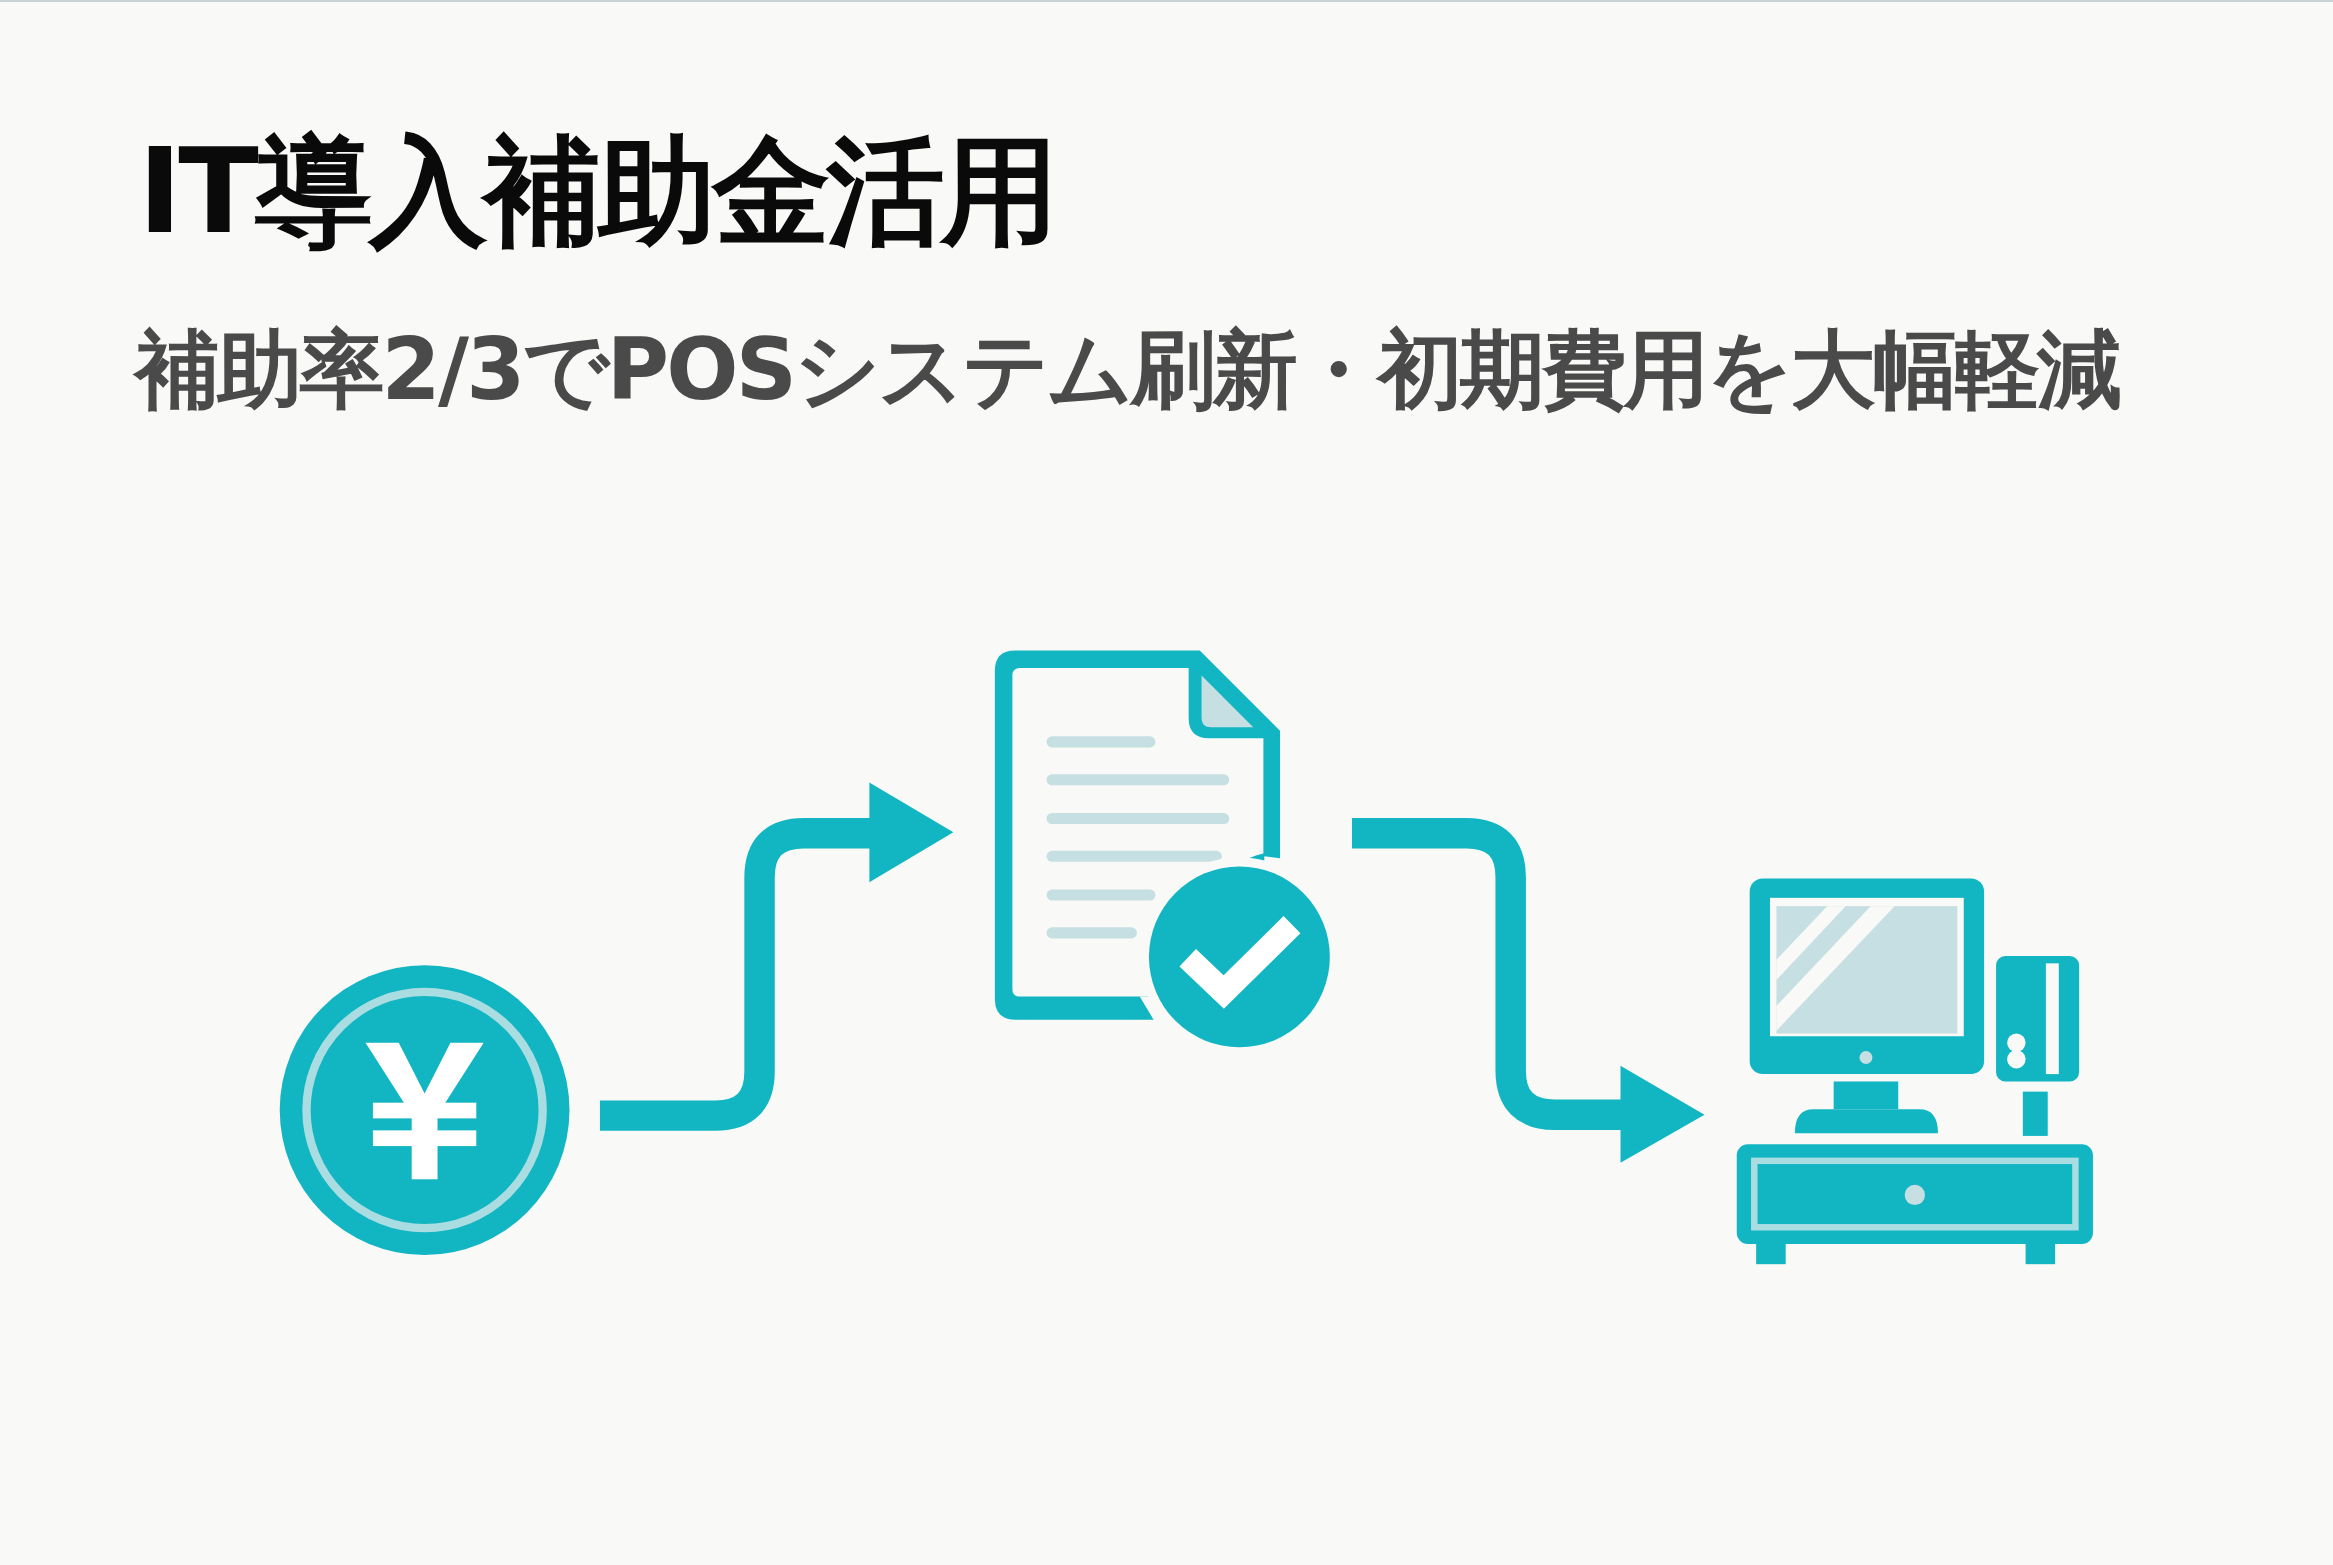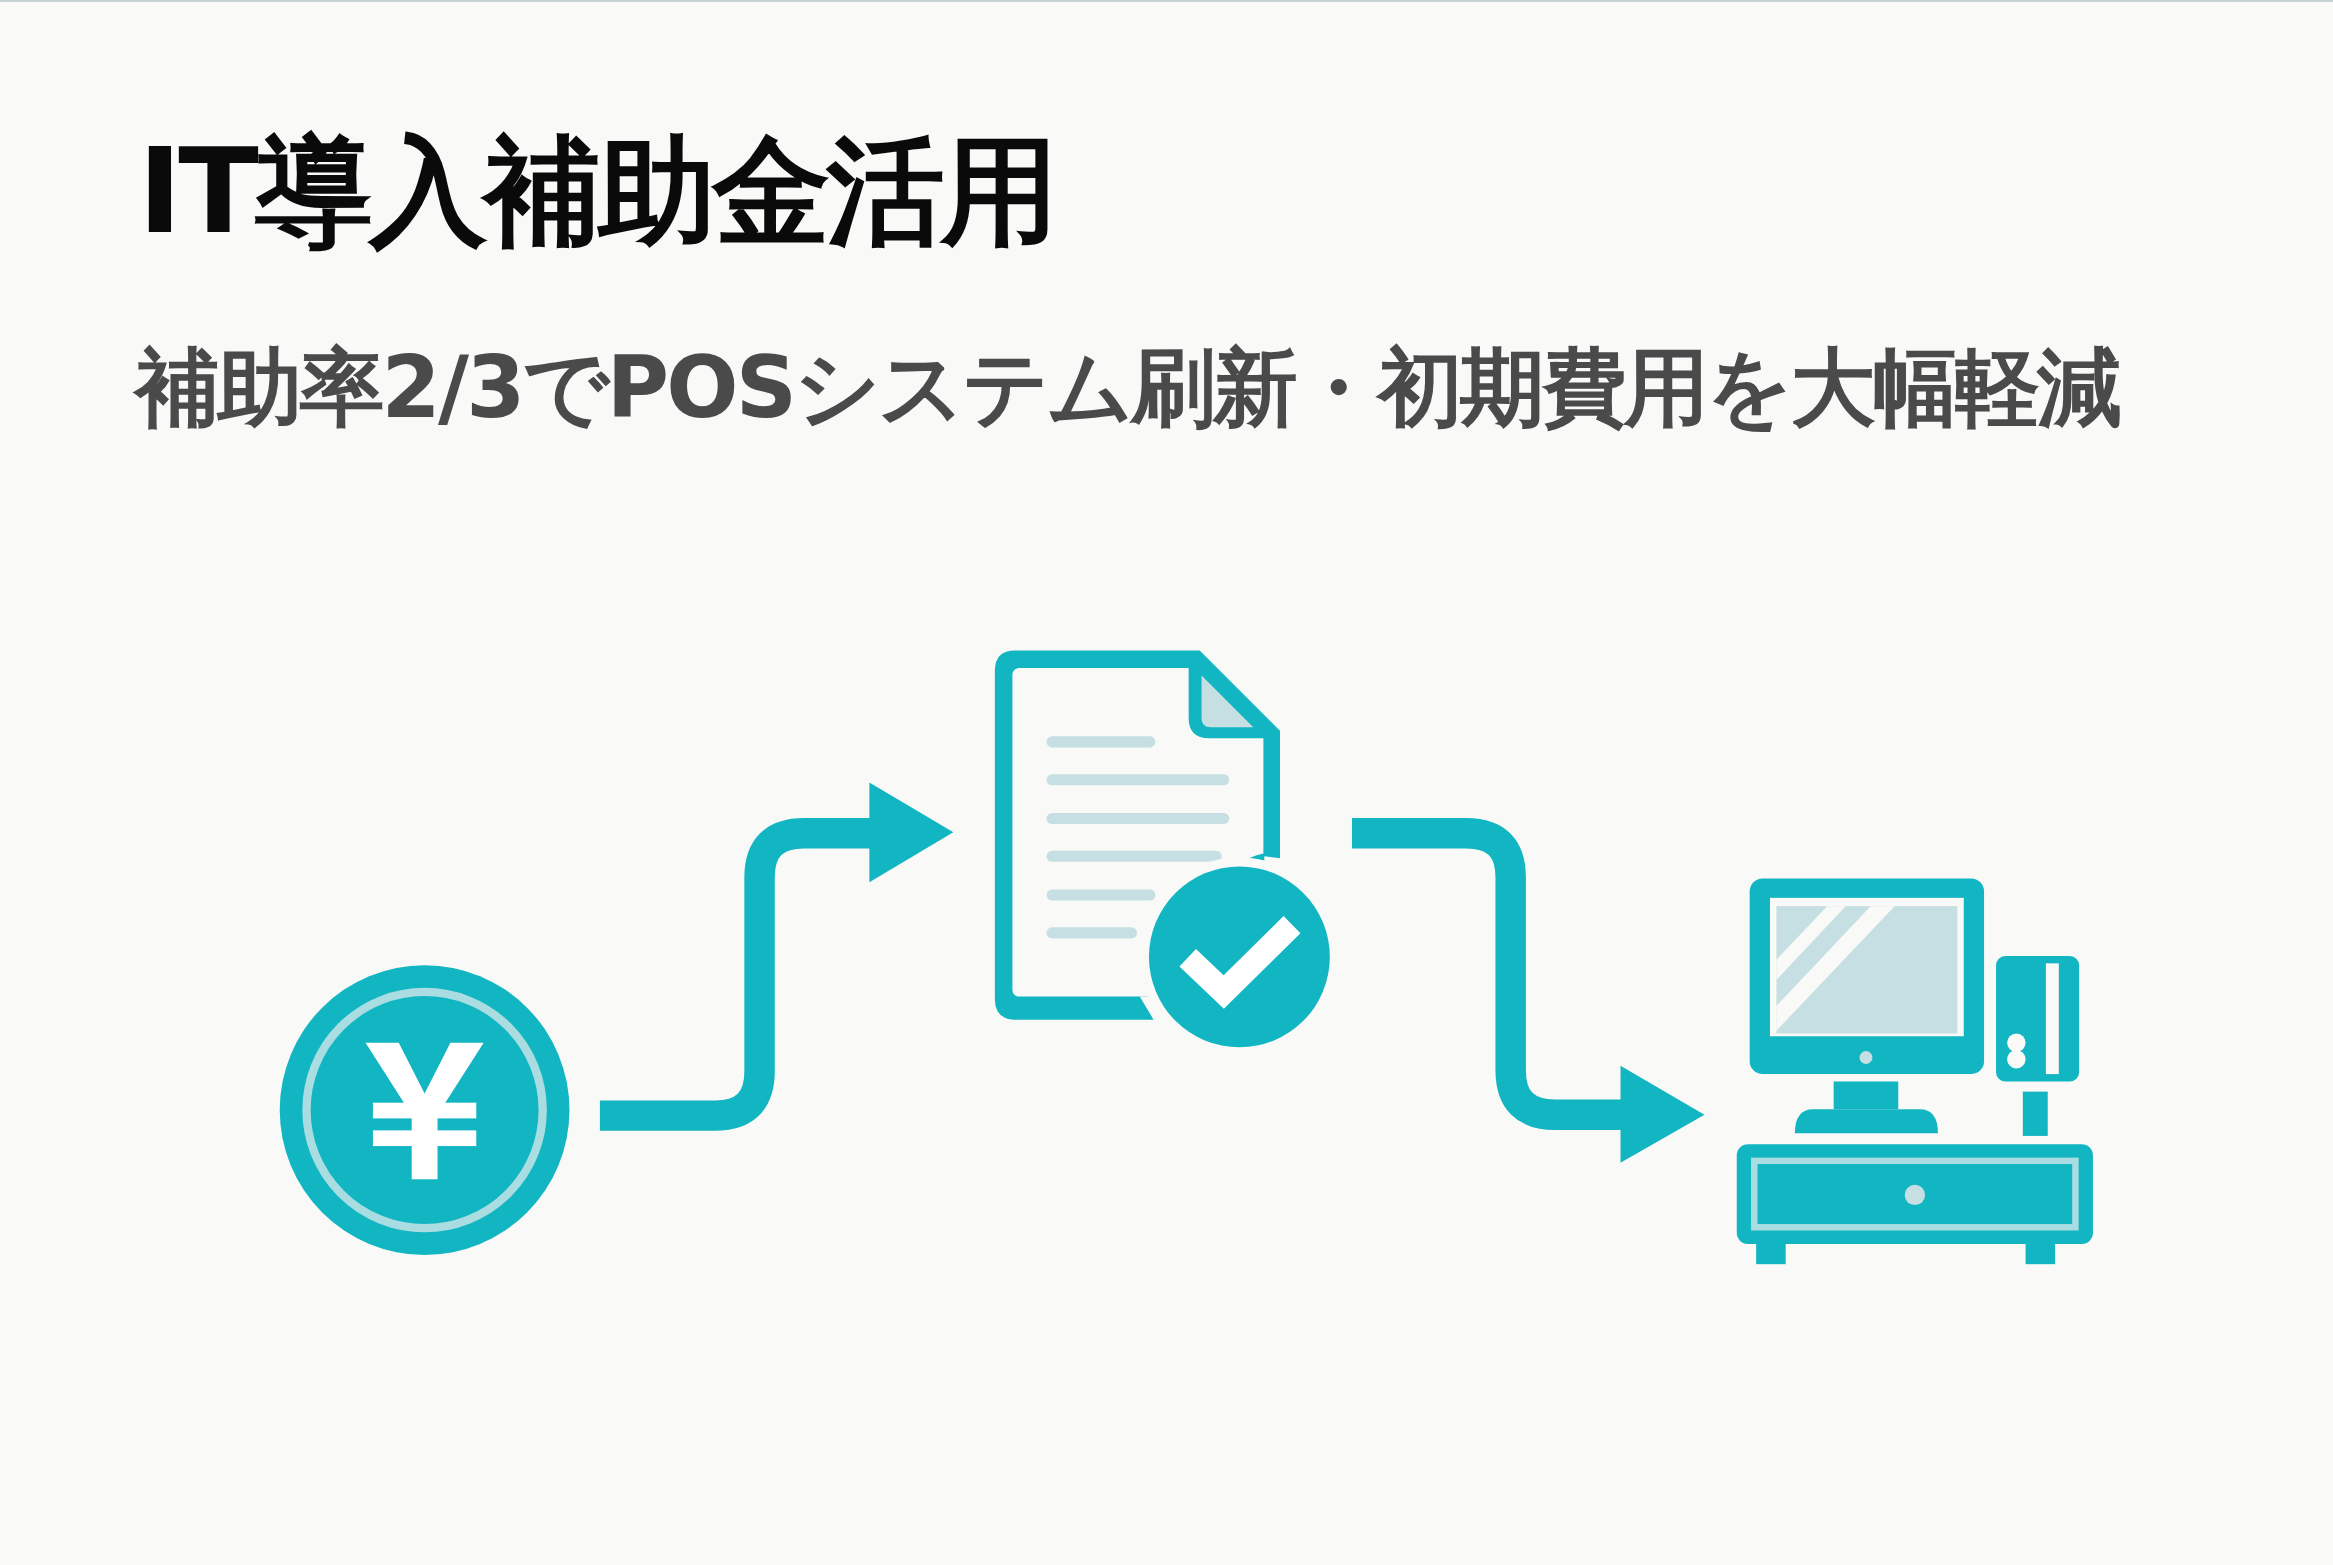--- a/index.html
+++ b/index.html
@@ -1,18 +1,18 @@
 <!DOCTYPE html>
 <html style="font-size:14.8px"><head>
 <meta charset="utf-8">
 <style>
   html,body{margin:0;padding:0;}
   body{width:2333px;height:1565px;background:#f9f9f7;position:relative;overflow:hidden;font-family:"DejaVu Sans","Liberation Sans",sans-serif;}
   .title{position:absolute;left:138px;top:127px;font-size:118px;font-weight:bold;color:#0a0a0a;letter-spacing:-3.7px;white-space:nowrap;line-height:1.1;text-align:right;}
-  .subtitle{position:absolute;left:135px;top:341px;font-size:85px;font-weight:bold;color:#4a4a4a;letter-spacing:-2.8px;white-space:nowrap;line-height:1.1;}
+  .subtitle{position:absolute;left:135px;top:323px;font-size:85px;font-weight:bold;color:#4a4a4a;letter-spacing:-2.8px;white-space:nowrap;line-height:1.1;}
   svg.art{position:absolute;left:0;top:0;}
   .topline{position:absolute;left:0;top:0;width:2333px;height:1.8px;background:#c9d3d6;}
 </style>
 </head>
 <body>
 
 <div class="topline"></div>
 
 <div class="title">IT導入補助金活用</div>
 <div class="subtitle">補助率2/3でPOSシステム刷新・初期費用を大幅軽減</div>

